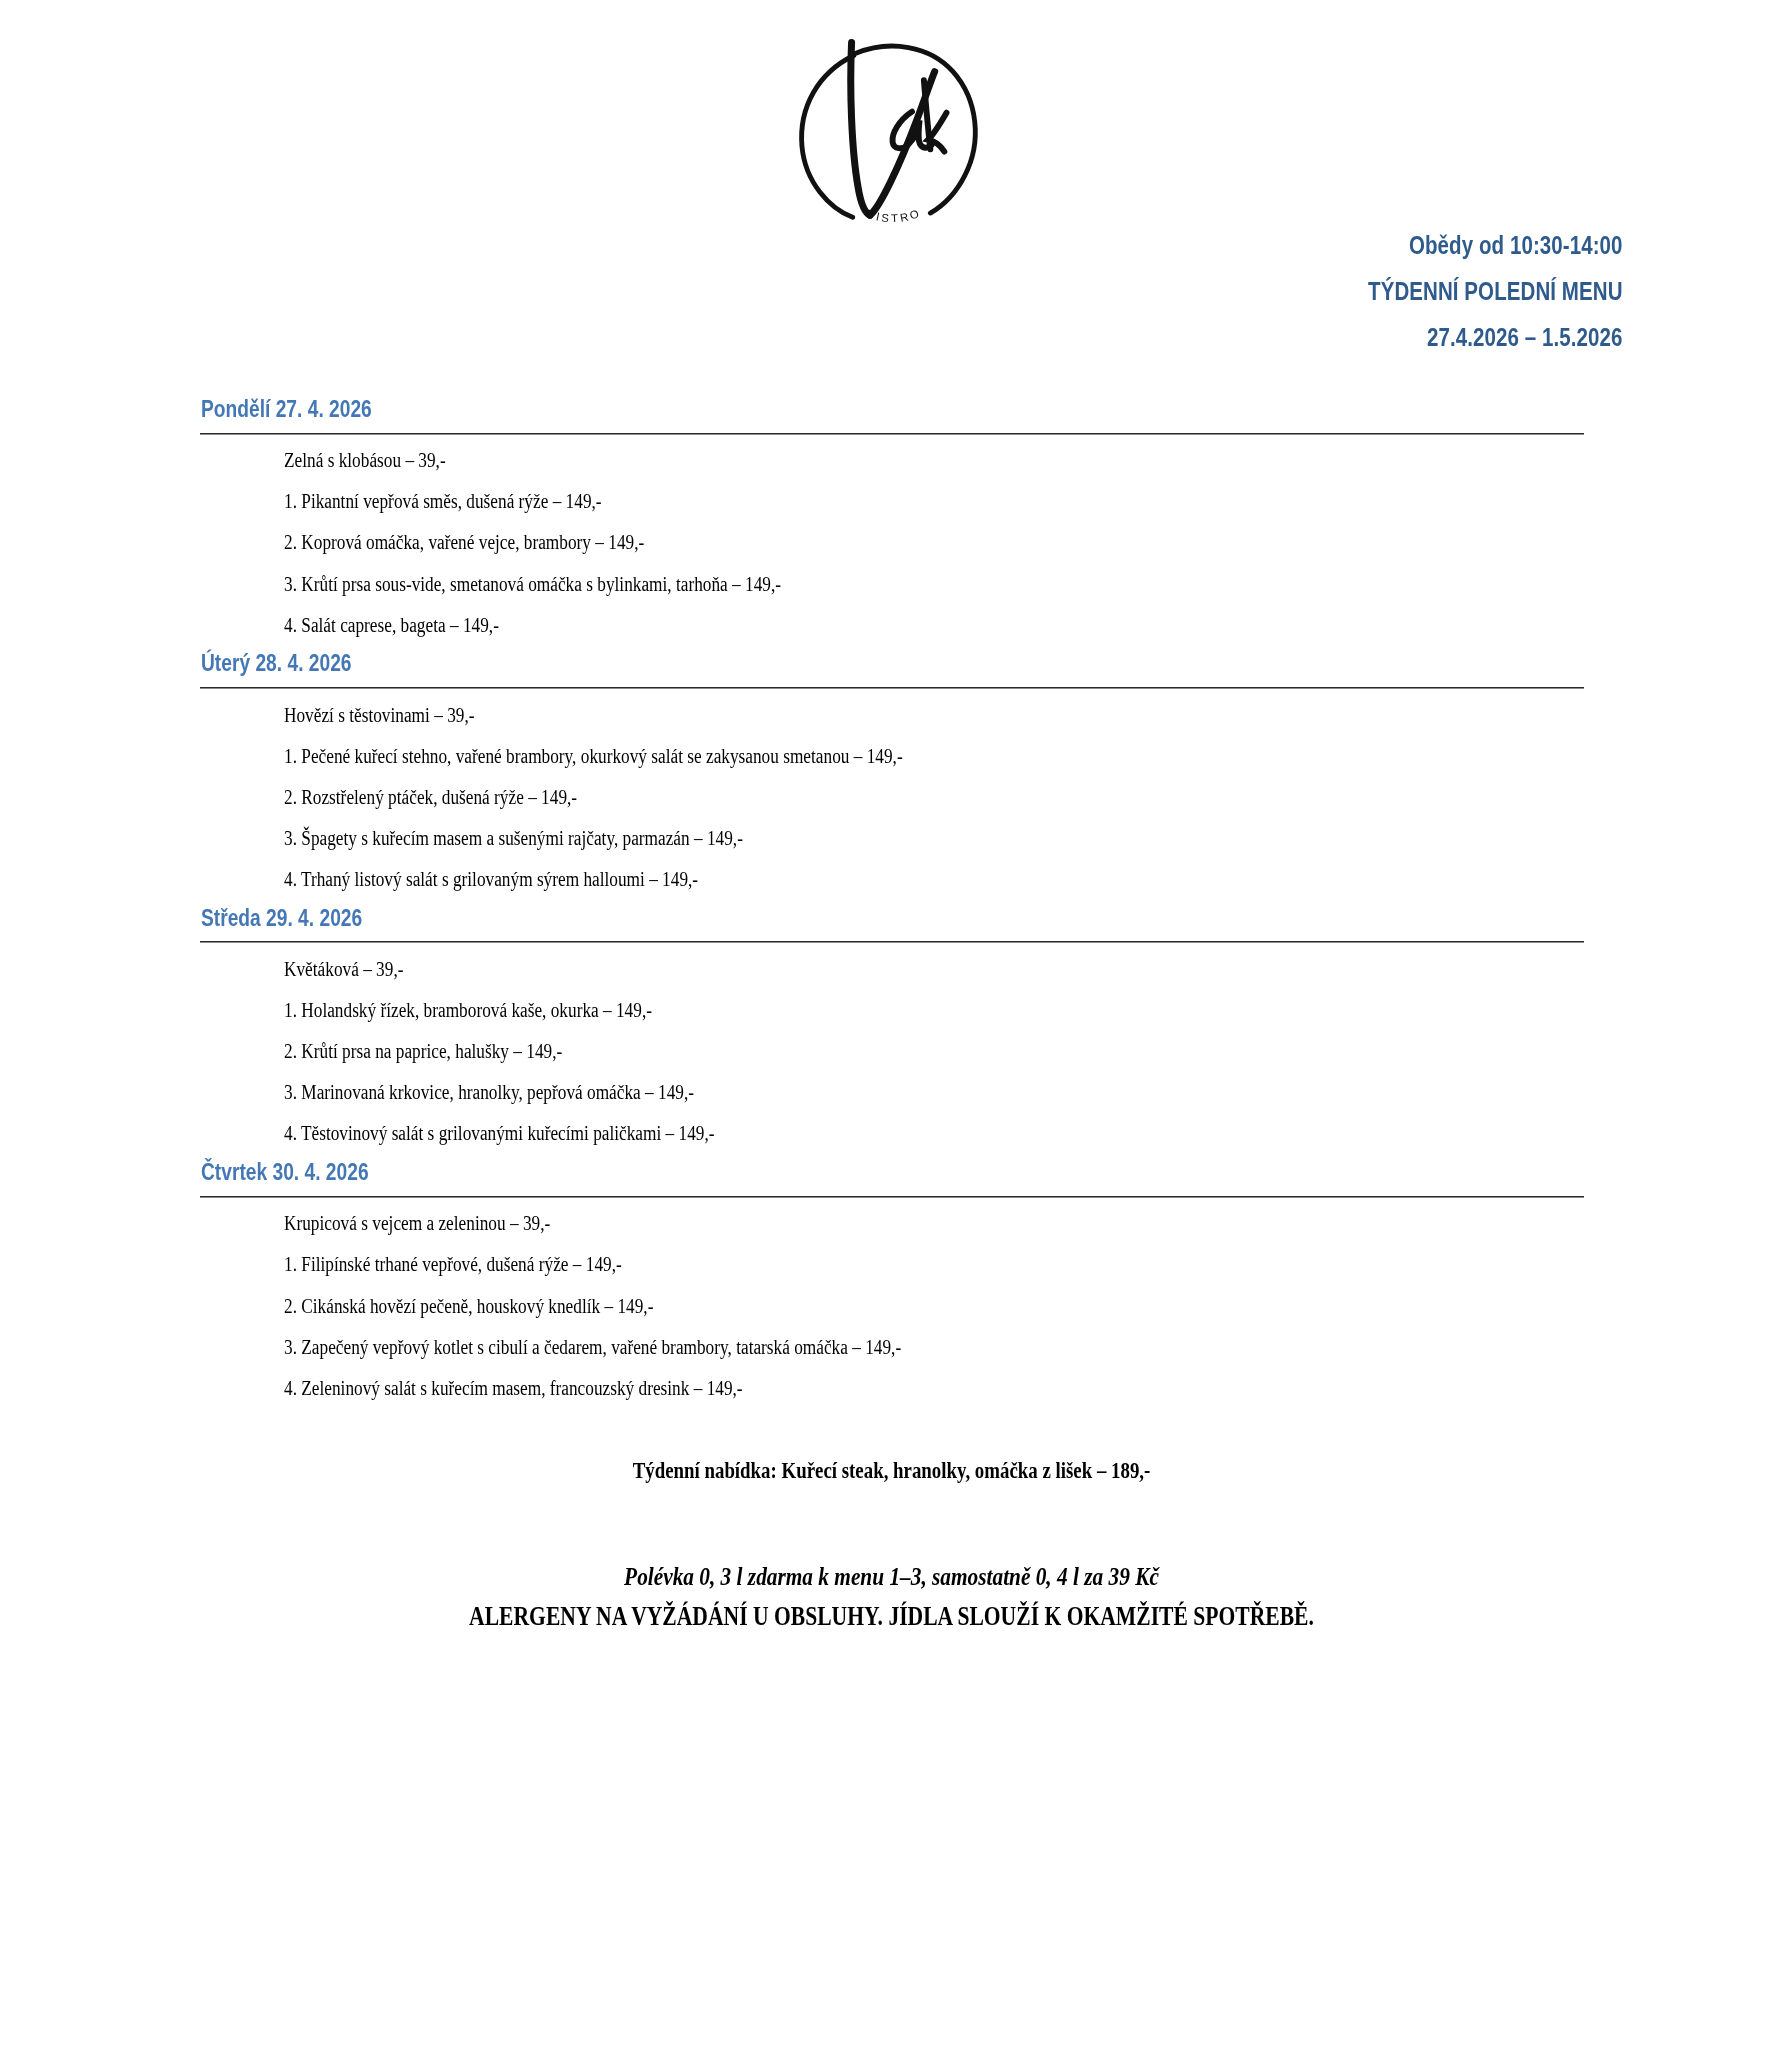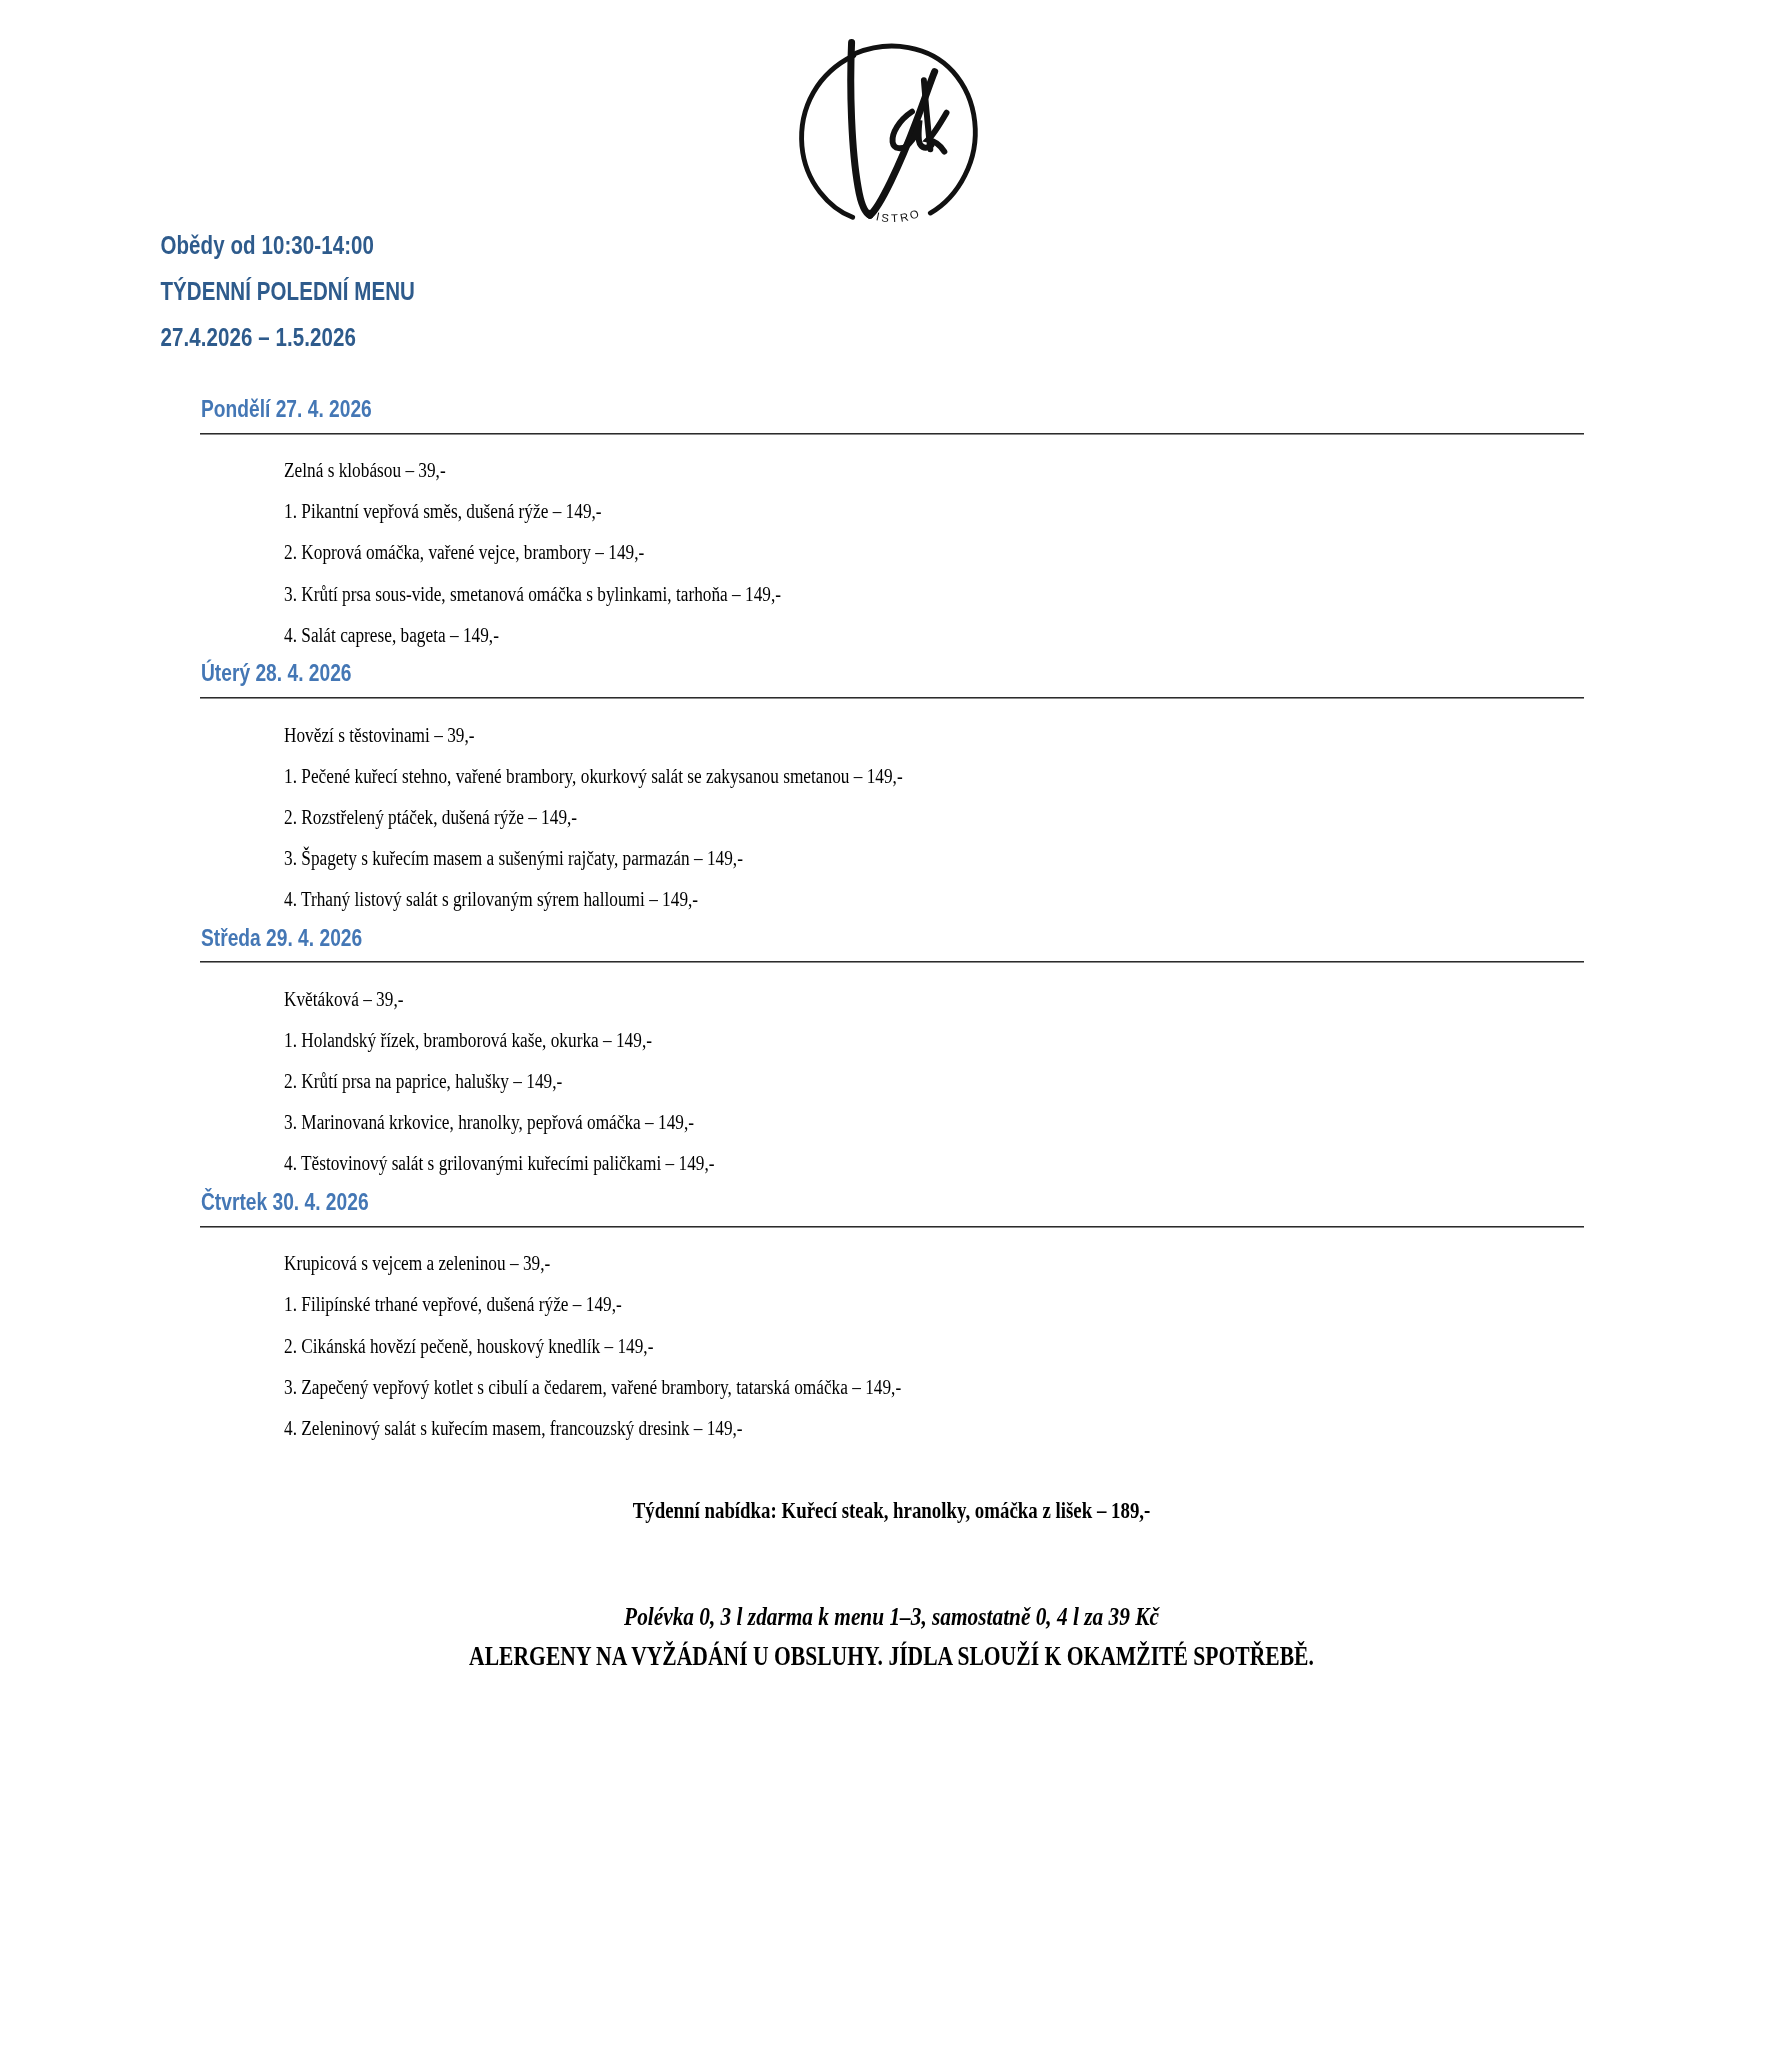--- a/index.html
+++ b/index.html
@@ -22,21 +22,21 @@
     display: flex;
     justify-content: center;
     padding-top: 25px;
     height: 232px;
     box-sizing: border-box;
   }
   .logo-svg { display: block; }
 
   
   .header-block {
-    text-align: left;
+    text-align: right;
     margin-top: -9.7px;
   }
   .header-line {
     font-family: "Liberation Sans", "DejaVu Sans", sans-serif;
     font-weight: bold;
     color: #2E5B8C;
     font-size: 25px;
     line-height: 46px;
     letter-spacing: 0.1px;
     transform: scaleX(0.82);
@@ -68,21 +68,21 @@
     width: 1384px;
     height: 0;
     border-top: 1.6px solid #2b2b2b;
     border-bottom: 0.5px solid #8a8a8a;
     margin-top: 10.8px;
   }
   .day-block.friday .day-rule { margin-top: 5.4px; }
 
   .items {
     margin-left: 284px;
-    padding-top: 18px;
+    padding-top: 8px;
   }
   .item {
     font-family: "Liberation Serif", "DejaVu Serif", serif;
     font-size: 21.6px;
     line-height: 21.6px;
     color: #000000;
     transform: scaleX(0.80);
     transform-origin: left center;
     white-space: nowrap;
     margin-top: 19.5px;

